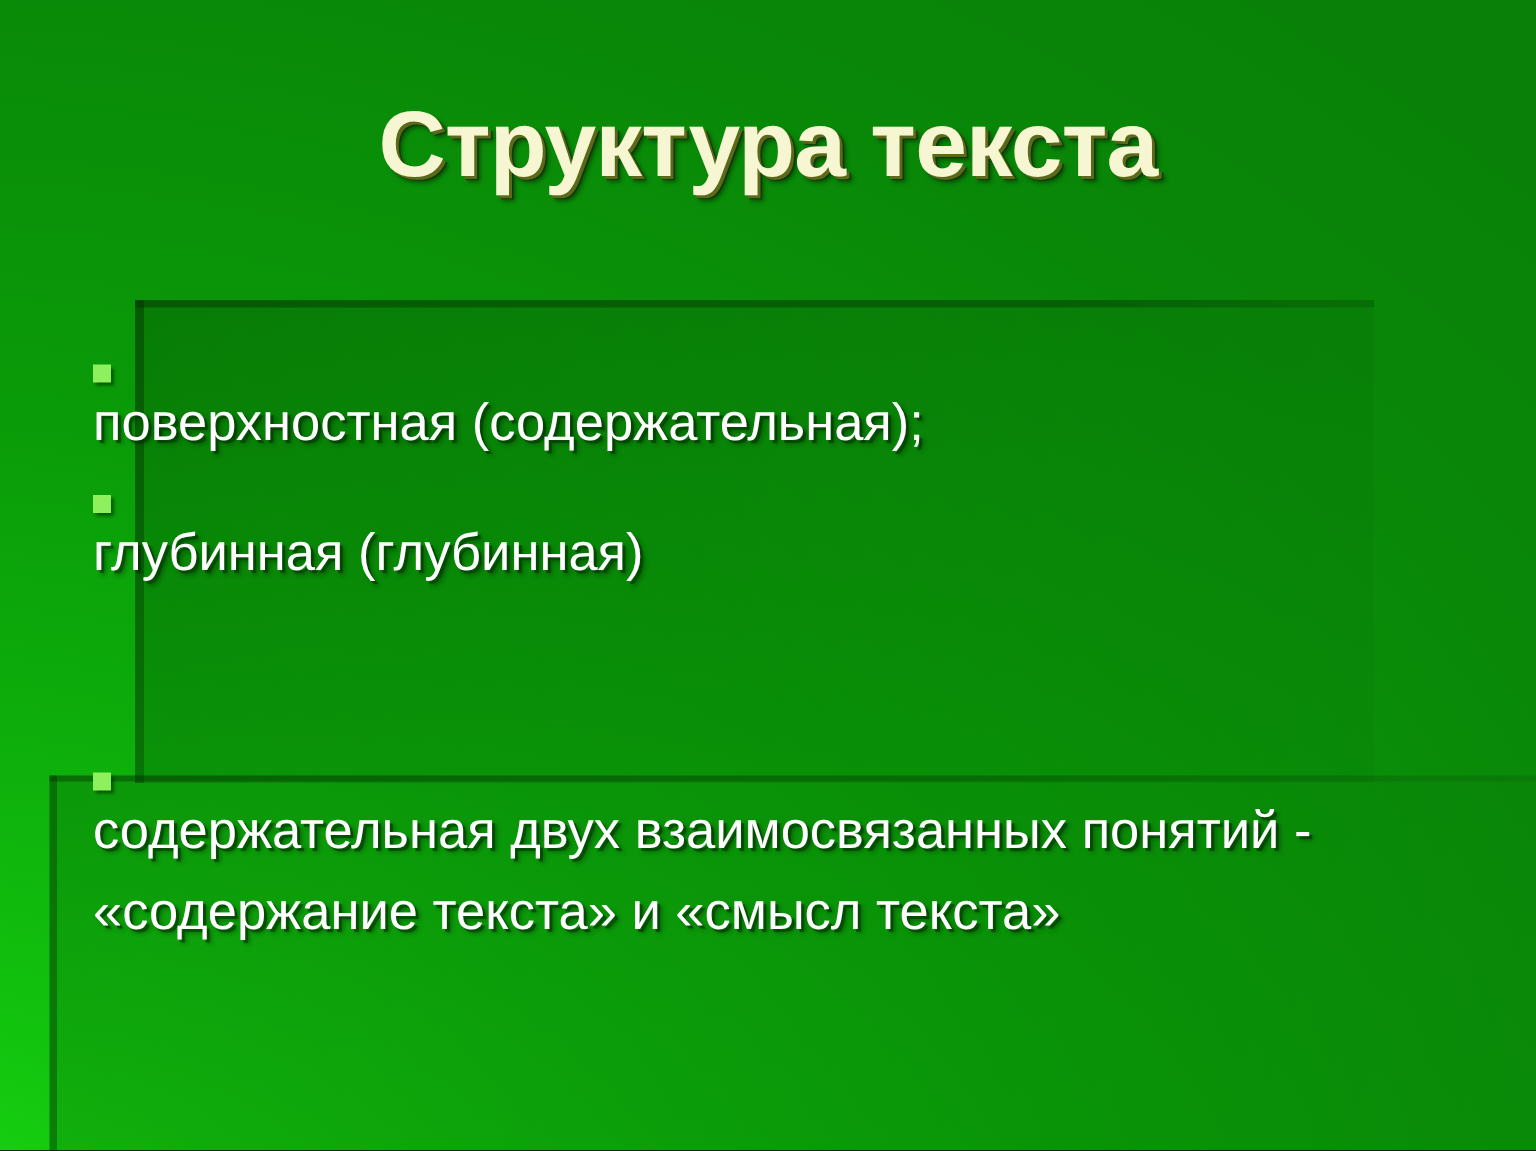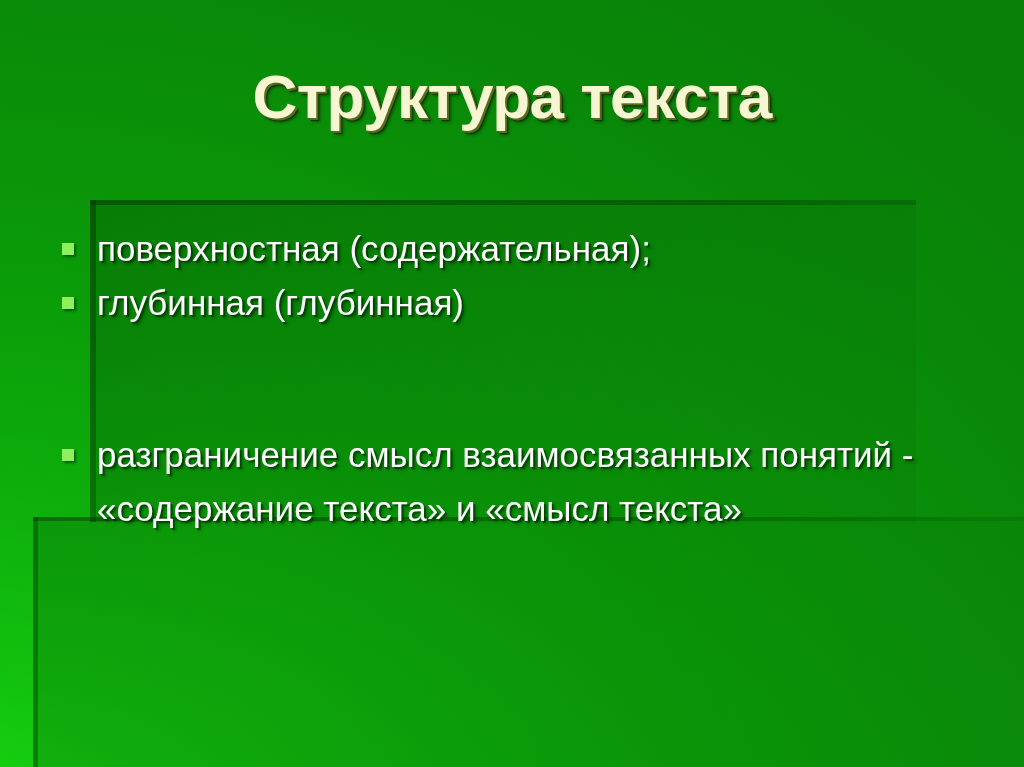--- a/index.html
+++ b/index.html
@@ -117,20 +117,21 @@
     position: absolute;
     left: 62px;
     top: 222px;
     width: 920px;
   }
 
   .bullet-row {
     position: relative;
     display: flex;
     align-items: flex-start;
+    flex-direction: column;
   }
 
   .bullet-marker {
     flex: 0 0 auto;
     width: 12px;
     height: 12px;
     margin-top: 21px;
     margin-right: 23px;
     background: #8df05c;
     box-shadow: 2px 2px 2px rgba(0, 40, 0, 0.55);
@@ -175,18 +176,18 @@
 
     <div class="bullet-row">
       <span class="bullet-marker"></span>
       <span class="bullet-text">глубинная (глубинная)</span>
     </div>
 
     <div class="gap-row"></div>
 
     <div class="bullet-row">
       <span class="bullet-marker"></span>
-      <span class="bullet-text">разграничение смысл взаимосвязанных понятий - «содержание текста» и «смысл текста»</span>
+      <span class="bullet-text">содержательная двух взаимосвязанных понятий - «содержание текста» и «смысл текста»</span>
     </div>
 
   </div>
 
 </div>
 
 </body></html>

